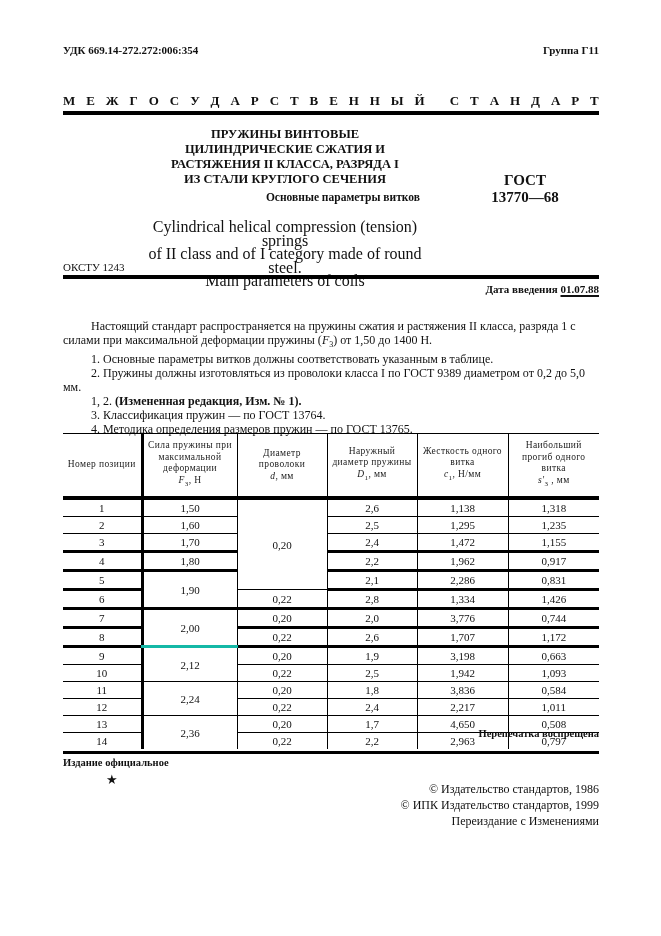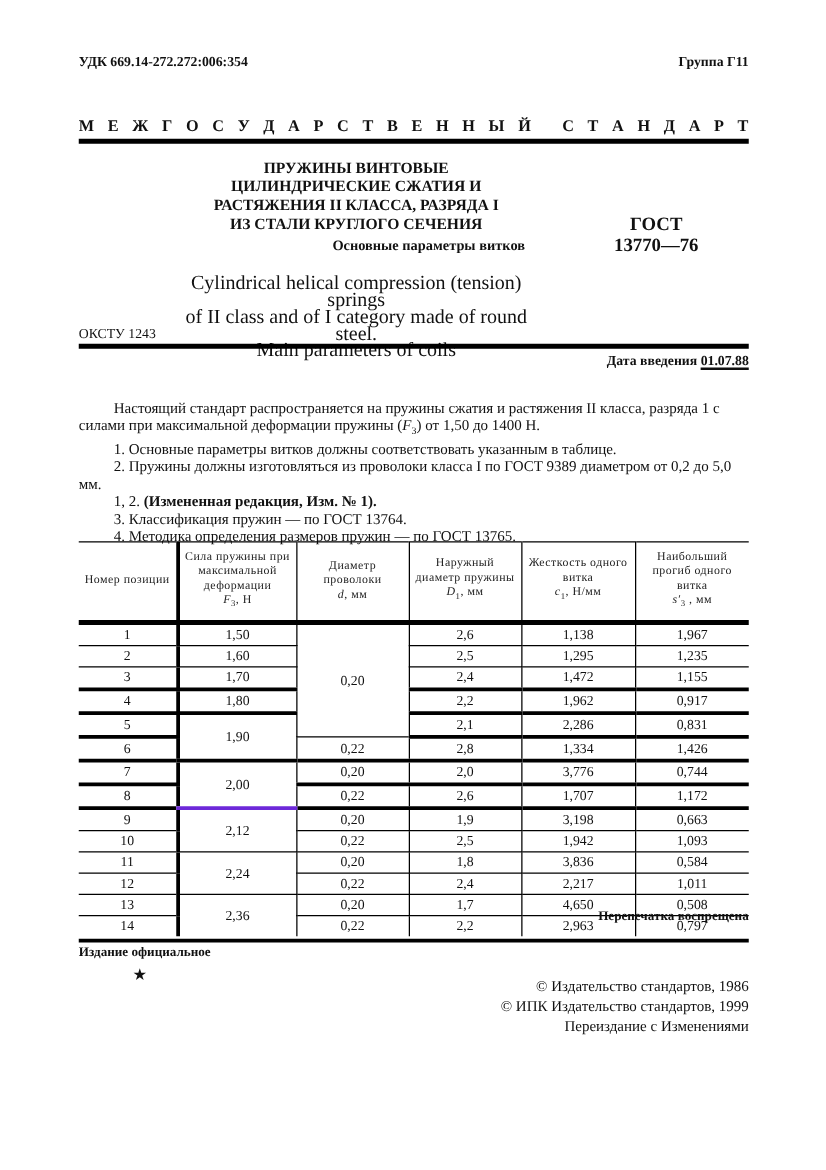--- a/index.html
+++ b/index.html
@@ -117,21 +117,21 @@
   <div>ИЗ СТАЛИ КРУГЛОГО СЕЧЕНИЯ</div>
 </div>
 <div class="abs subtitle">Основные параметры витков</div>
 <div class="abs english">
   <div>Cylindrical helical compression (tension) springs</div>
   <div>of II class and of I category made of round steel.</div>
   <div>Main parameters of coils</div>
 </div>
 <div class="abs gost">
   <div>ГОСТ</div>
-  <div>13770—76</div>
+  <div>13770—68</div>
 </div>
 <div class="abs okstu">ОКСТУ 1243</div>
 <div class="abs rule-thick" style="top:275px;"></div>
 <div class="abs date">
   <span>Дата введения</span>
   <span class="d">01.07.88</span>
 </div>
 
 <div class="abs body-text">
   <p class="ind"><span>Настоящий стандарт распространяется на пружины сжатия и растяжения II класса, разряда 1 с силами при максимальной деформации пружины (</span><i>F</i><sub style="font-size:8px;">3</sub><span>) от 1,50 до 1400 Н.</span></p>
@@ -161,21 +161,21 @@
       <th><span>Наибольший прогиб одного витка</span><br><i>s′</i><sub style="font-size:7px;">3</sub><span> , мм</span></th>
     </tr>
   </thead>
   <tbody>
     <tr>
       <td class="c1">1</td>
         <td>1,50</td>
       <td rowspan="5">0,20</td>
       <td>2,6</td>
         <td>1,138</td>
-        <td>1,967</td>
+        <td>1,318</td>
     </tr>
     <tr>
       <td class="c1">2</td>
         <td>1,60</td>
       <td>2,5</td>
         <td>1,295</td>
         <td>1,235</td>
     </tr>
     <tr class="thick">
       <td class="c1">3</td>
@@ -200,21 +200,21 @@
     </tr>
     <tr class="thick">
       <td class="c1">6</td>
       <td>0,22</td>
       <td>2,8</td>
         <td>1,334</td>
         <td>1,426</td>
     </tr>
     <tr class="thick">
       <td class="c1">7</td>
-        <td rowspan="2" style="border-bottom:3px solid #6d28d9;margin-top:20px;">2,00</td>
+        <td rowspan="2" style="border-bottom:3px solid #14b8a6;margin-top:20px;">2,00</td>
       <td>0,20</td>
       <td>2,0</td>
         <td>3,776</td>
         <td>0,744</td>
     </tr>
     <tr class="thick">
       <td class="c1">8</td>
       <td>0,22</td>
       <td>2,6</td>
         <td>1,707</td>

